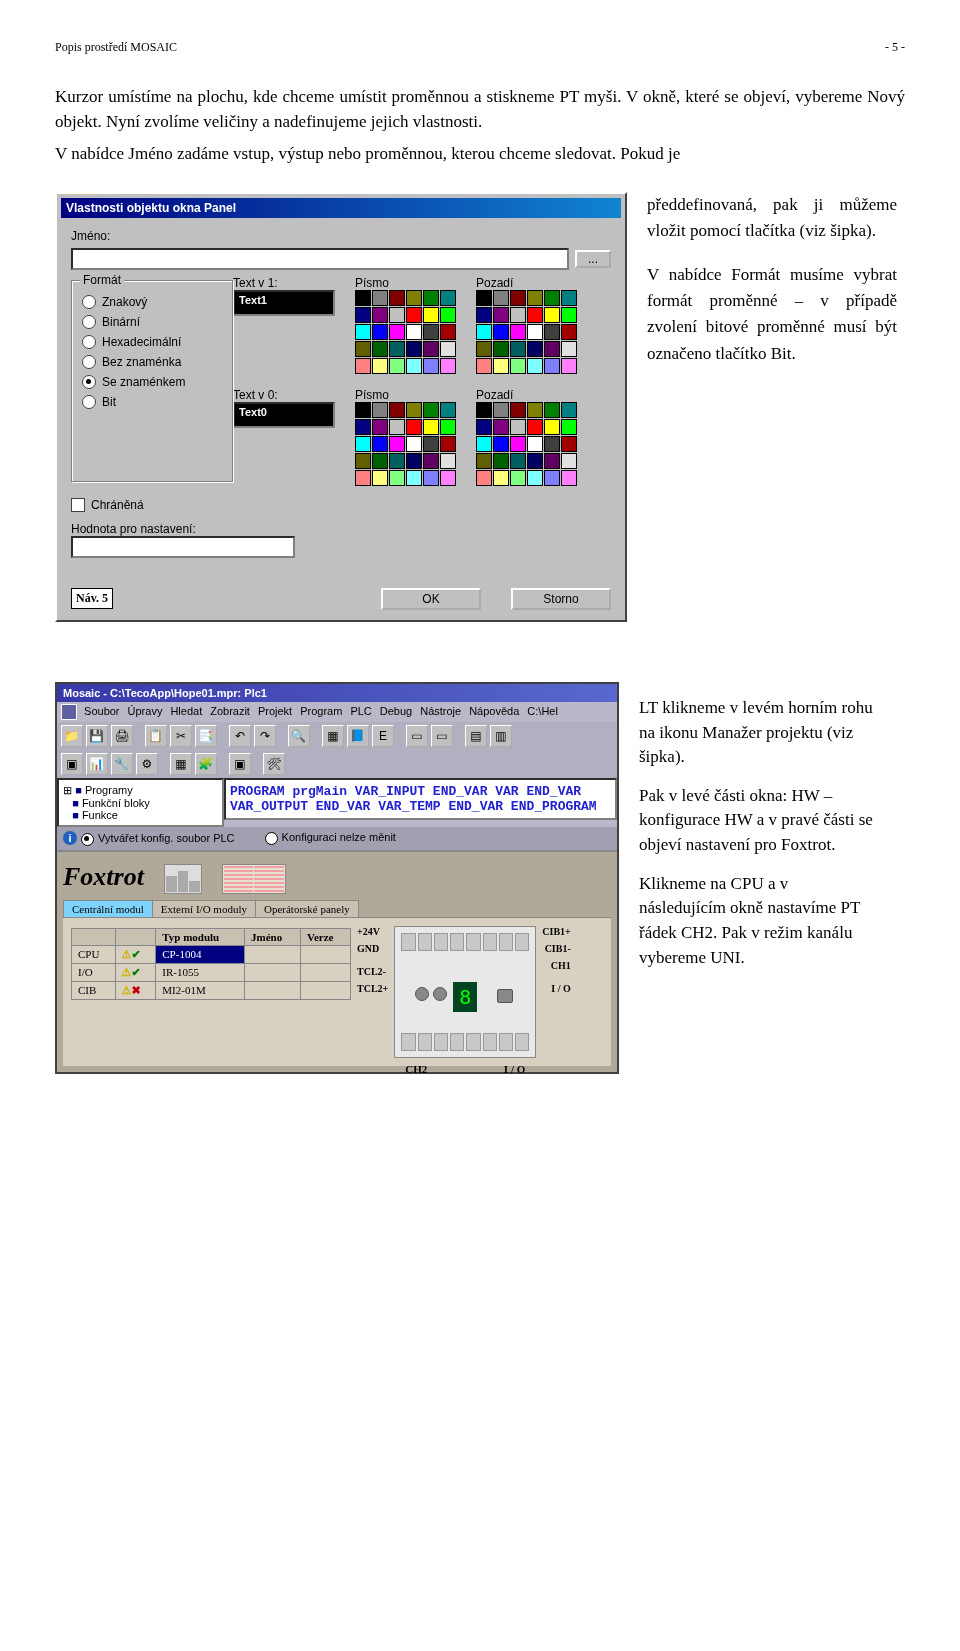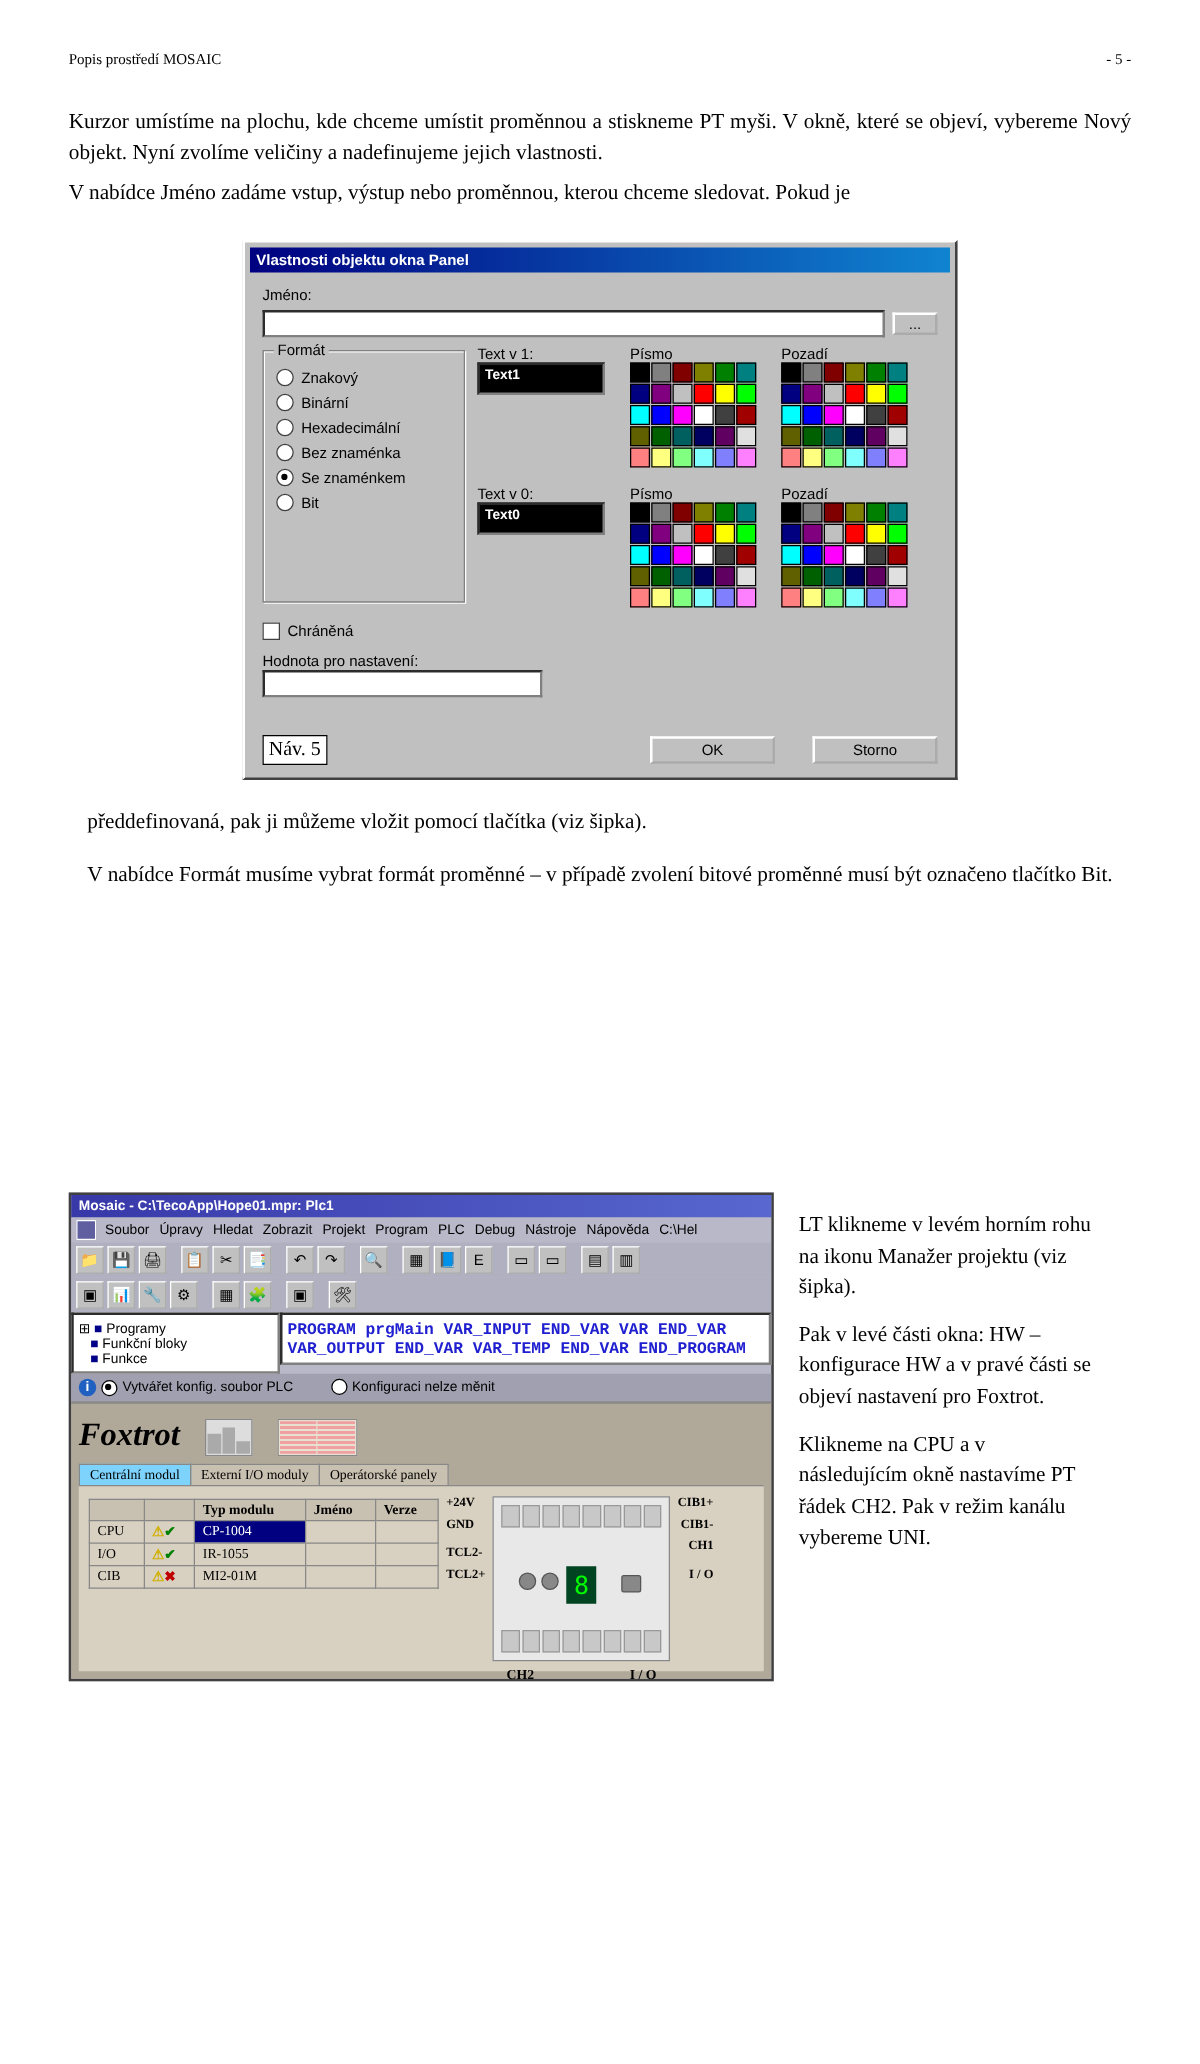--- a/index.html
+++ b/index.html
@@ -10,21 +10,21 @@
     margin: 0;
     padding: 40px 55px;
     width: 960px;
     box-sizing: border-box;
   }
   .header-row { display: flex; justify-content: space-between; margin-bottom: 30px; }
   .header-left, .header-right { font-size: 12px; }
   .para { margin: 0 0  8px; line-height: 1.45; text-align: justify; }
   .para2 { margin: 0 0 25px; line-height: 1.45; text-align: justify; }
 
-  .fig-row { display: flex; align-items: center; gap: 20px; flex-direction: column; }
+  .fig-row { display: flex; align-items: flex-start; gap: 20px; }
   .fig-col-text { flex: 0 0 250px; line-height: 1.55; text-align: justify; }
 
   .win95 {
     background: #c0c0c0;
     border: 2px solid #fff;
     border-right-color: #404040;
     border-bottom-color: #404040;
     padding: 4px;
     font-family: "MS Sans Serif", Tahoma, sans-serif;
     font-size: 12px;
@@ -83,21 +83,21 @@
     display: inline-block;
     background: #c0c0c0;
     border: 2px outset #fff;
     padding: 2px 18px;
     font-size: 12px;
     min-width: 60px;
     text-align: center;
   }
   .btn95-small { padding: 0px 6px; min-width:20px; }
 
-  .fig-label { font-family: "Times New Roman", serif; font-weight: normal; font-size: 16px; background:#fff; padding:2px 4px; border:1px solid #000; }
+  .fig-label { font-family: "Times New Roman", serif; font-weight: bold; font-size: 12px; background:#fff; padding:2px 4px; border:1px solid #000; }
 
   
   .mosaic-row { display:flex; align-items:flex-start; gap:20px; margin-top:60px; }
   .mosaic-col-text { flex: 0 0 240px; font-family: "Times New Roman", serif; font-size: 17px; line-height:1.45; }
   .mosaic-col-text p { margin: 14px 0; }
 
   .mosaic-win {
     width: 560px;
     font-family: Tahoma, "MS Sans Serif", sans-serif;
     font-size: 11px;
@@ -186,21 +186,21 @@
     <div class="win95-title">Vlastnosti objektu okna Panel</div>
     <div class="win95-inner">
       <div class="field-row">
         <span>Jméno:</span>
       </div>
       <div class="field-row">
         <div class="win95-input"></div>
         <span class="btn95 btn95-small">...</span>
       </div>
 
-      <div style="display:flex; gap:10px; margin-top:6px;">
+      <div style="display:flex; margin-top:6px;">
 
         <div class="win95-groupbox" style="width:140px;">
           <span class="win95-groupbox-title">Formát</span>
           <div class="radio-row">
               <span class="radio-dot"></span>
               <span>Znakový</span>
             </div>
           <div class="radio-row">
               <span class="radio-dot"></span>
               <span>Binární</span>

